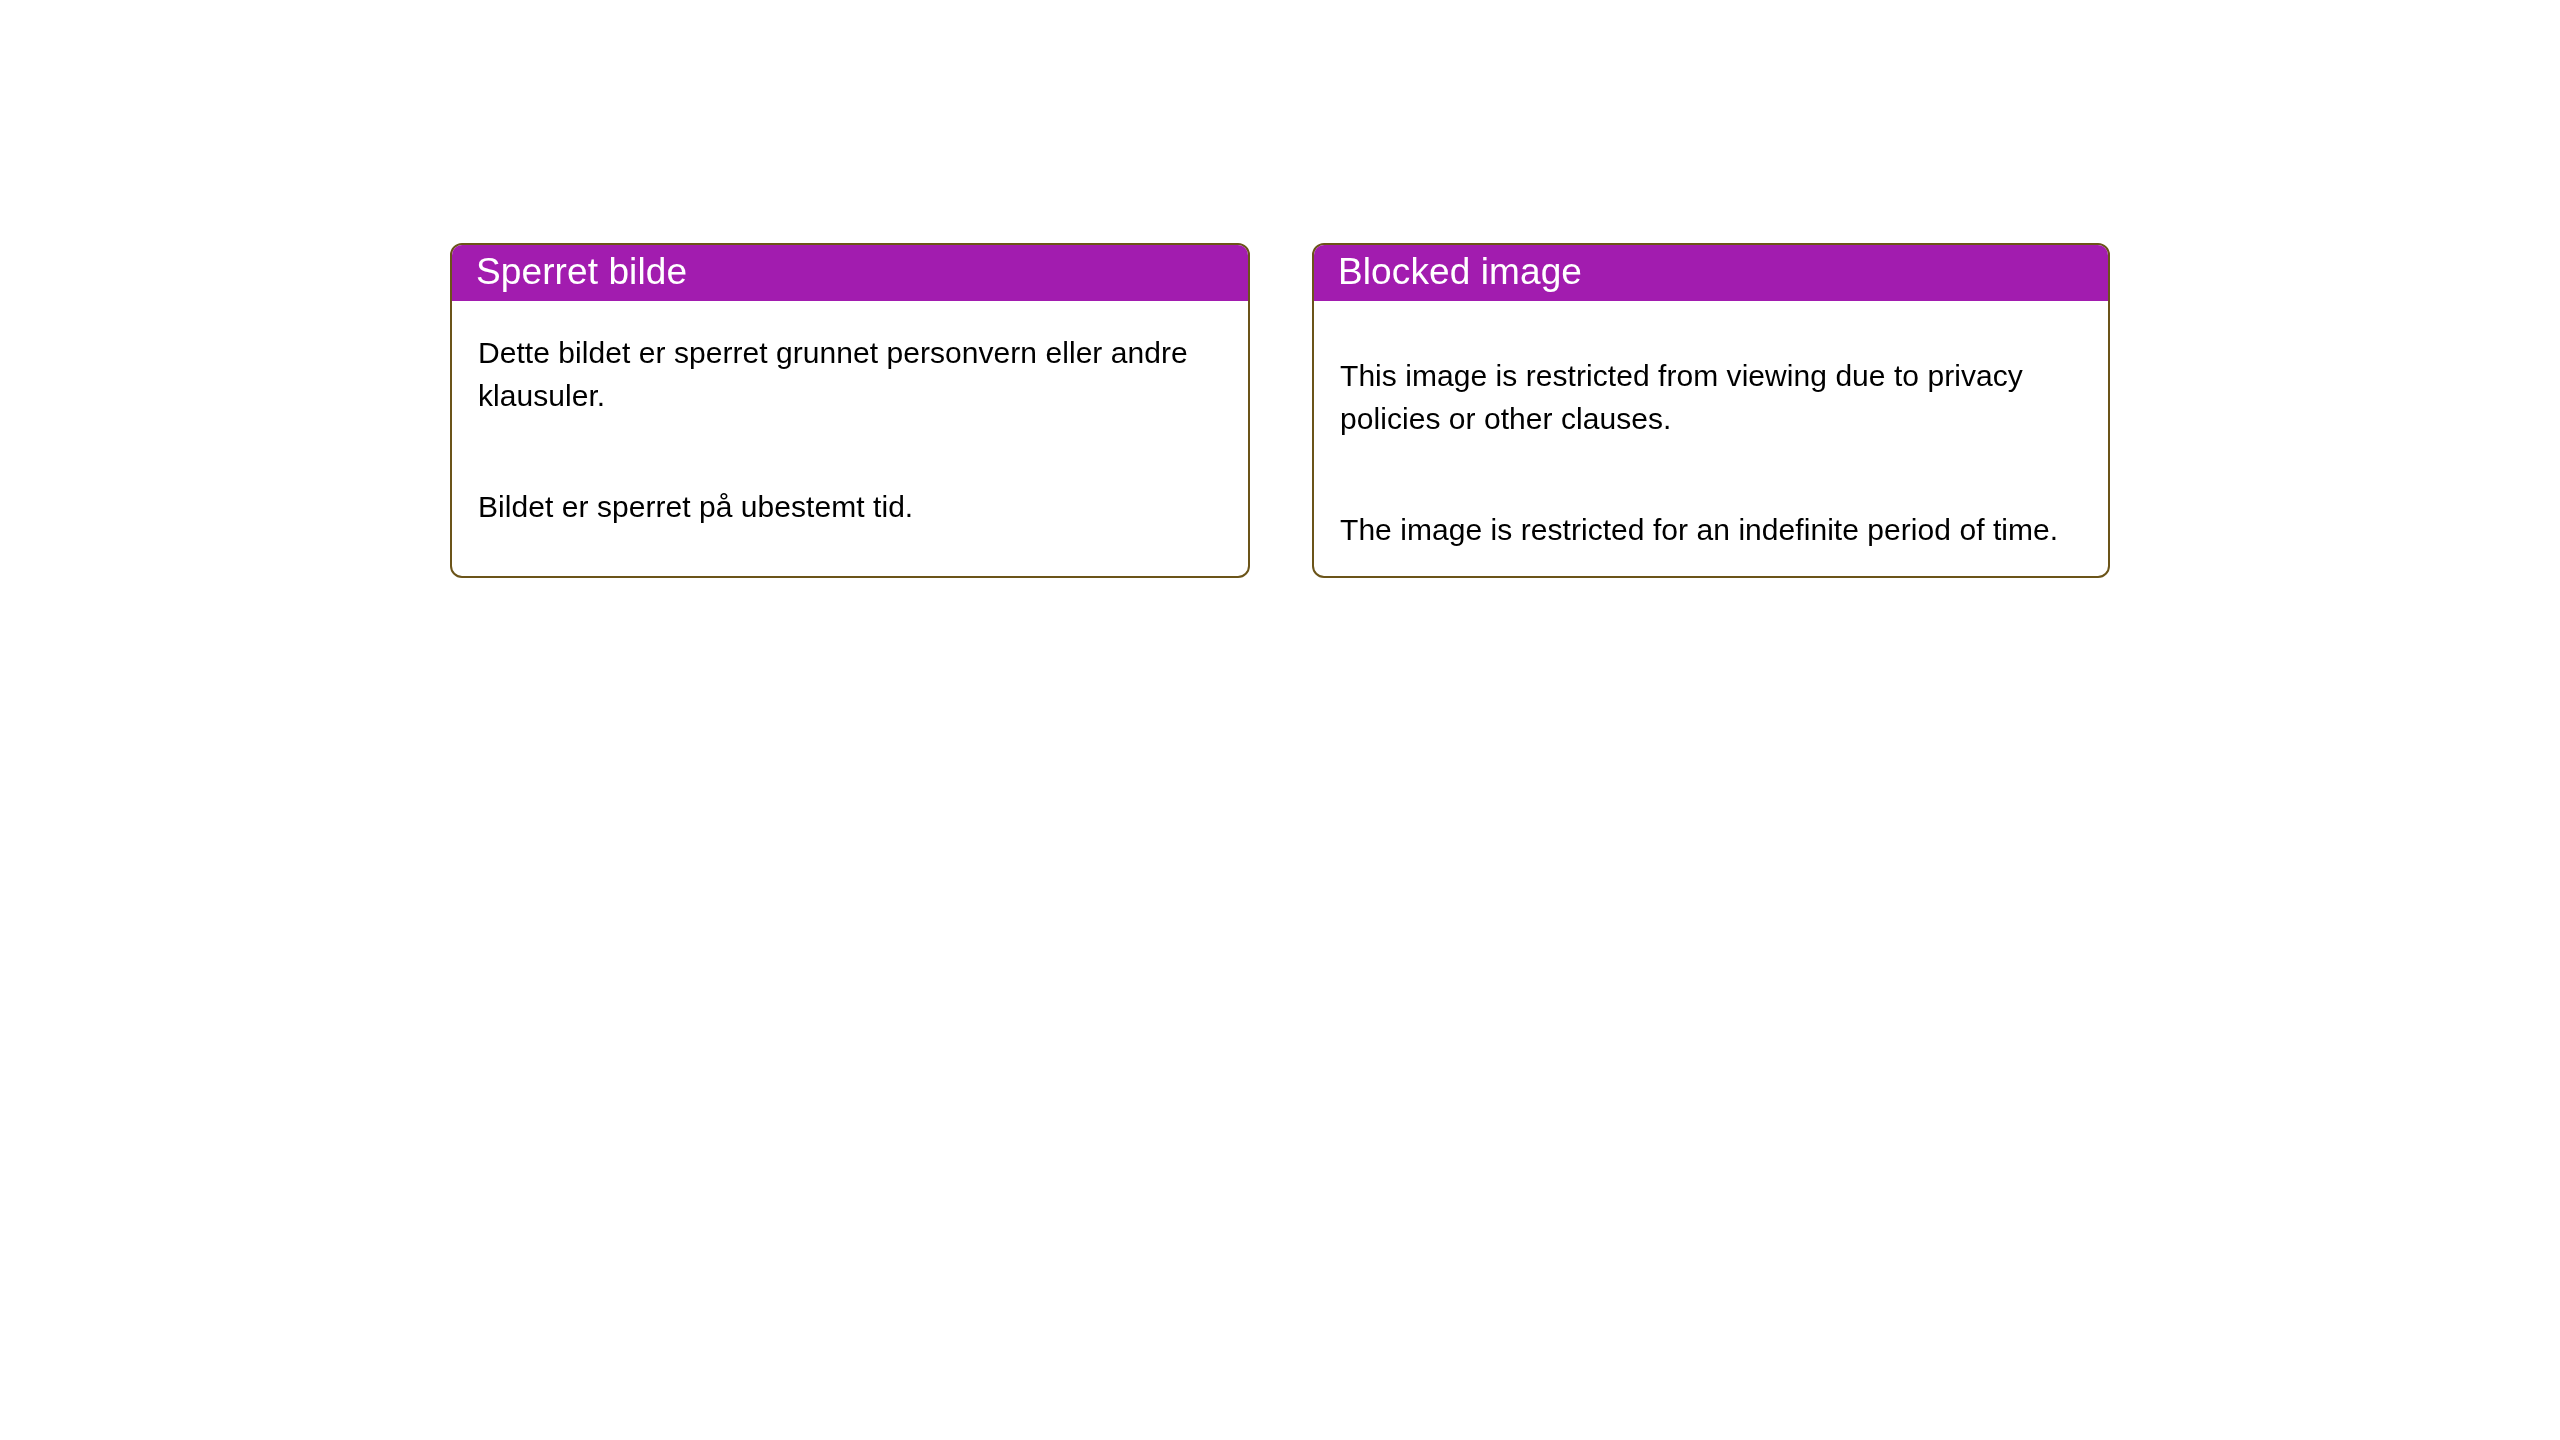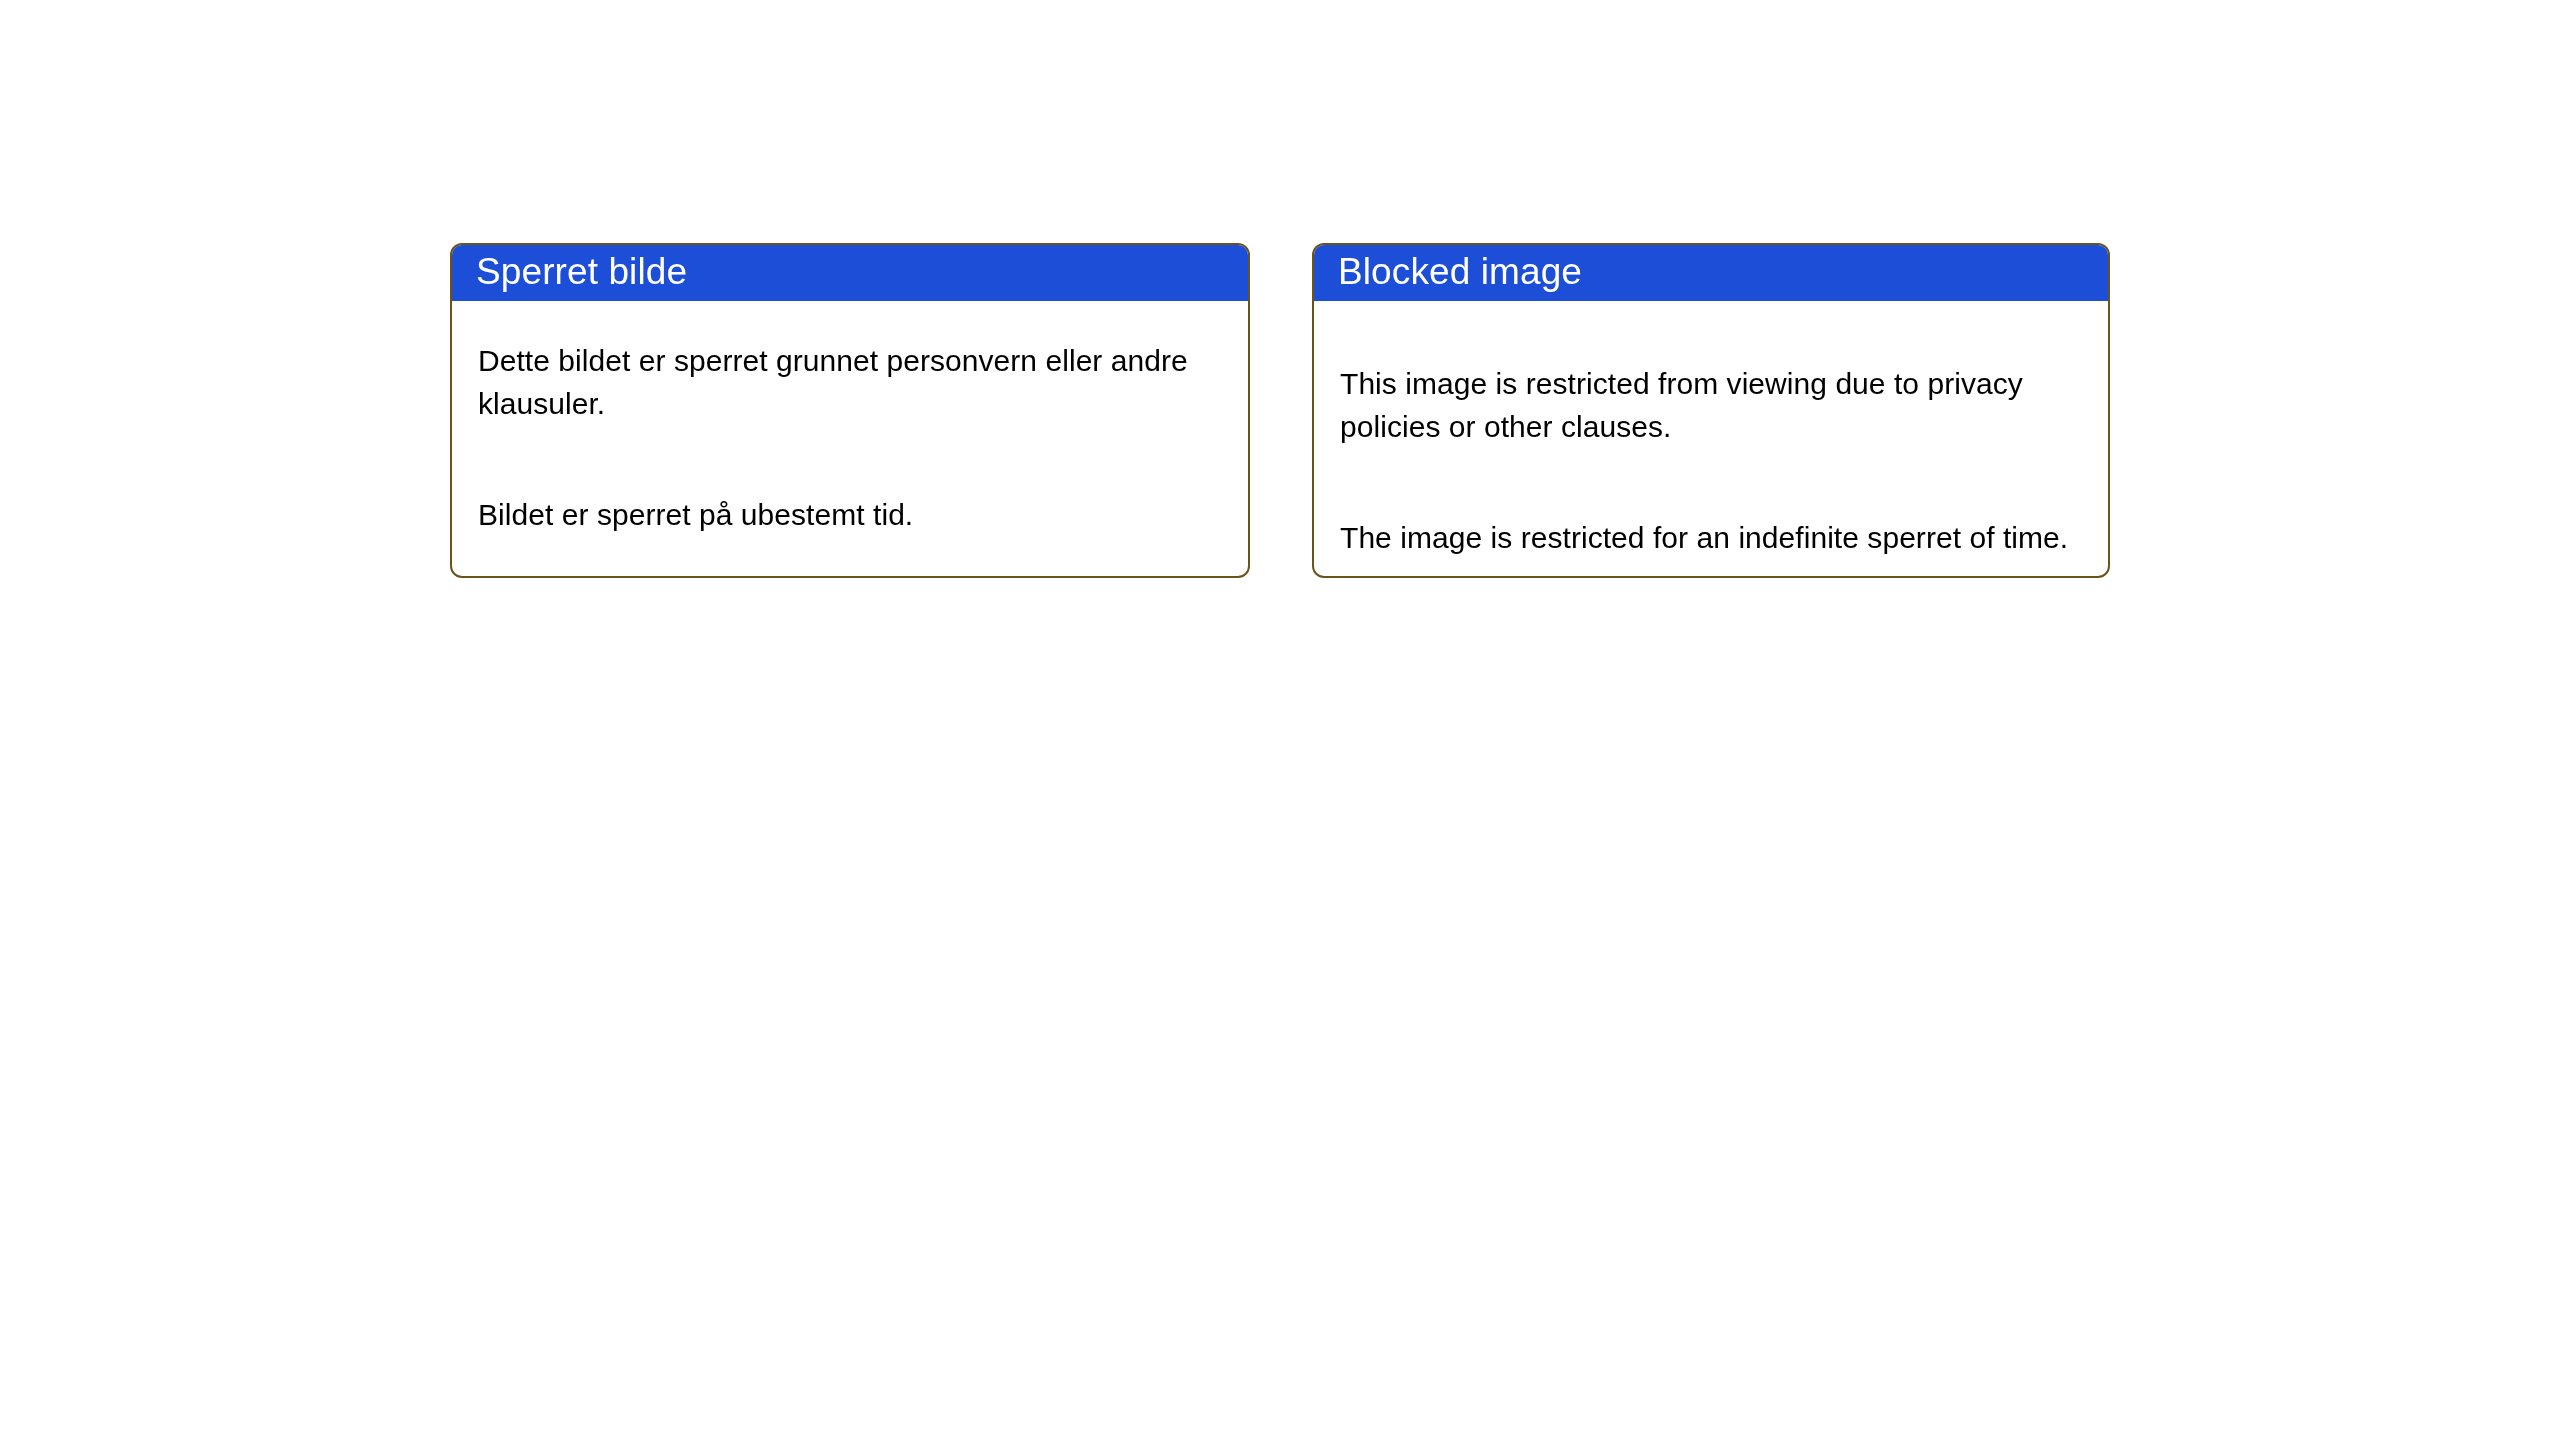--- a/index.html
+++ b/index.html
@@ -40,28 +40,28 @@
     border-radius: 12px;
     overflow: hidden;
     display: flex;
     flex-direction: column;
   }
 
   .card.lang-no { width: 800px; height: 335px; }
   .card.lang-en { width: 798px; height: 335px; gap: 23px; }
 
   .card-header {
-    background: #1d4ed8;
+    background: #a21caf;
     height: 58px;
     flex: 0 0 58px;
     display: flex;
     align-items: center;
     padding: 0 0 0 24px;
     box-sizing: border-box;
-    margin: -2px -2px 16px -2px;
+    margin: -2px -2px 8px -2px;
     border-top-left-radius: 10px;
     border-top-right-radius: 10px;
   }
 
   .card-title {
     color: #ffffff;
     font-size: 37px;
     line-height: 42px;
     font-weight: 400;
     letter-spacing: 0.1px;
@@ -104,18 +104,18 @@
         <p class="card-paragraph">Bildet er sperret på ubestemt tid.</p>
       </div>
     </div>
 
     <div class="card lang-en">
       <div class="card-header">
         <span class="card-title">Blocked image</span>
       </div>
       <div class="card-body">
         <p class="card-paragraph">This image is restricted from viewing due to privacy policies or other clauses.</p>
-        <p class="card-paragraph">The image is restricted for an indefinite sperret of time.</p>
+        <p class="card-paragraph">The image is restricted for an indefinite period of time.</p>
       </div>
     </div>
 
   </div>
 </div>
 
 </body></html>

